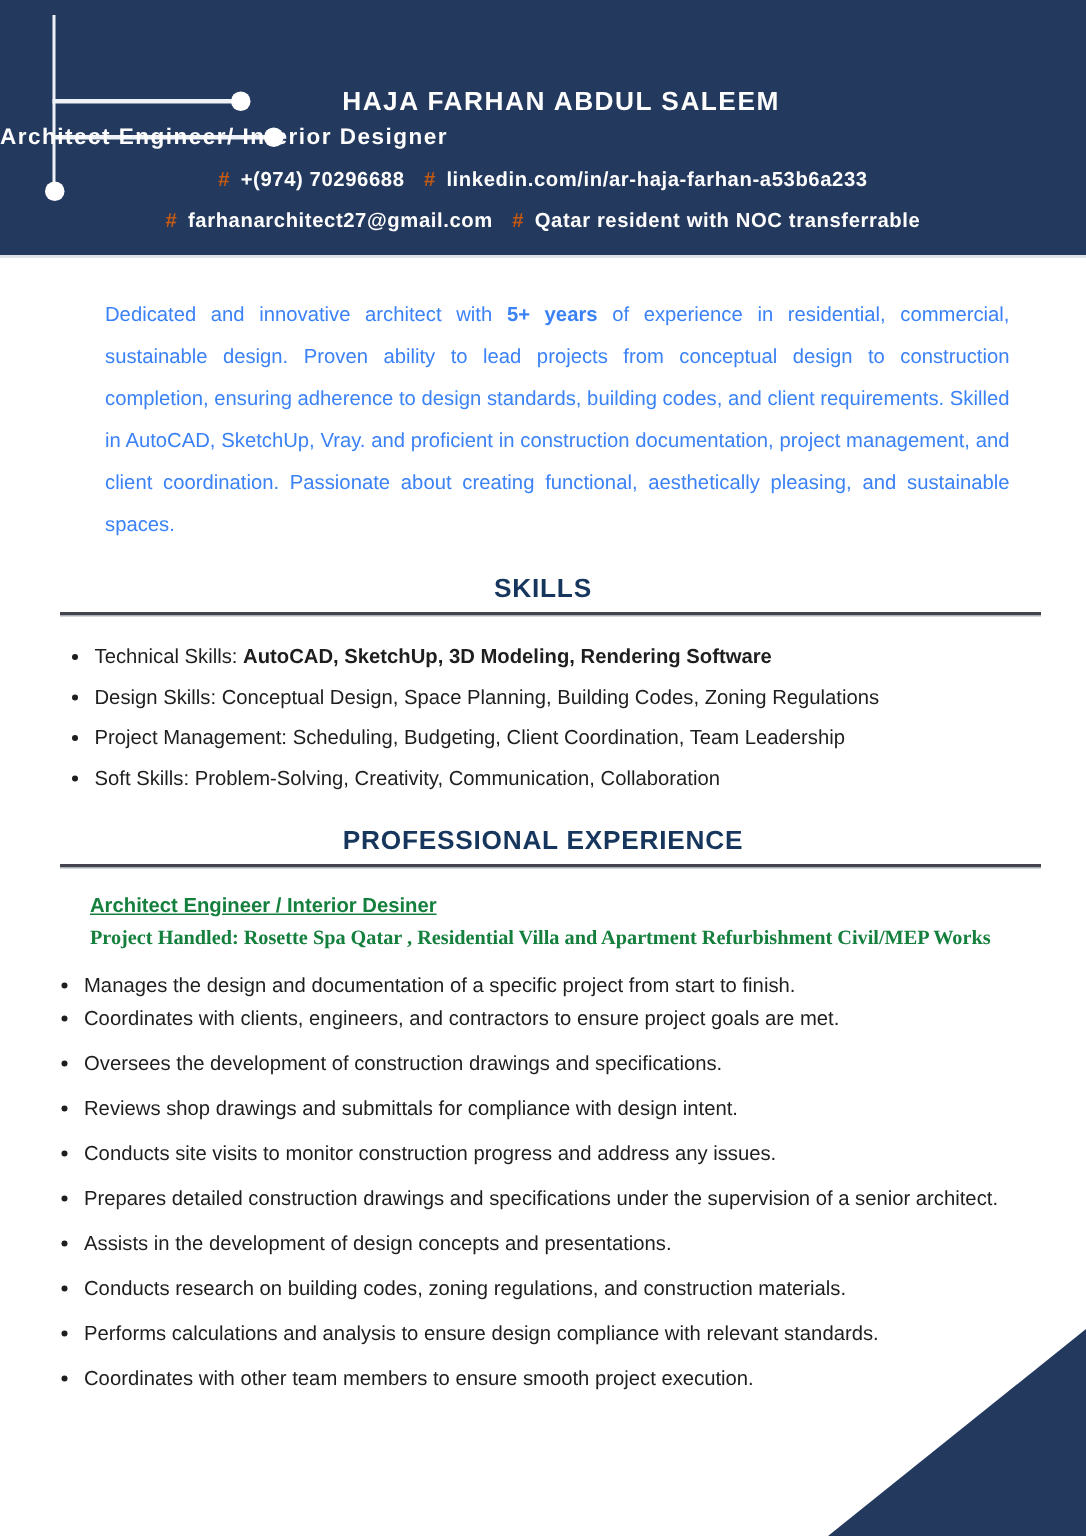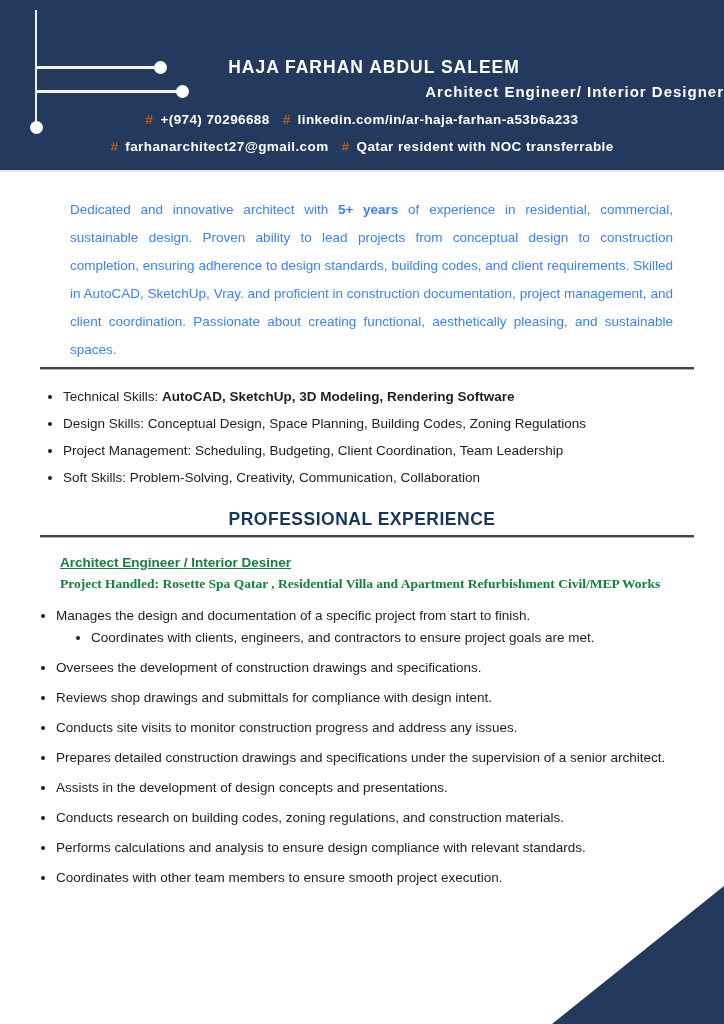--- a/index.html
+++ b/index.html
@@ -32,21 +32,21 @@
   .d1      { left: 154px; top: 61px; }
   .d2      { left: 176px; top: 85px; }
   .d3      { left: 30px;  top: 121px; }
 
   .hdr-name {
     position: absolute; top: 57px; left: 12px; width: 100%;
     text-align: center; font-size: 17.5px; font-weight: bold; letter-spacing: 1px;
   }
   .hdr-role {
     position: absolute; top: 83px; left: 0; width: 100%;
-    text-align: right; font-size: 15px; font-weight: bold; letter-spacing: 1px;
+    text-align: left; font-size: 15px; font-weight: bold; letter-spacing: 1px;
   }
   .contact {
     position: absolute; left: 0; width: 100%;
     text-align: center; font-size: 13.5px; font-weight: bold; letter-spacing: 0.4px;
   }
   .c1 { top: 112px; }
   .c2 { top: 139px; }
   .hash { color: #c45911; margin: 0 7px 0 13px; }
   .contact .hash:first-child { margin-left: 0; }
 
@@ -94,21 +94,21 @@
   ul.exp {
     margin: 10px 44px 0 0;
     padding-left: 56px;
     list-style: disc;
     font-size: 13.5px;
     line-height: 21px;
     color: #1e1e1e;
   }
   ul.exp li { margin-top: 9px; }
   ul.exp li:first-child  { margin-top: 0; }
-  ul.exp li:nth-child(2) { margin-top: 1px; margin-left: 35px; }
+  ul.exp li:nth-child(2) { margin-top: 1px; }
 
   .triangle {
     position: absolute;
     right: 0; bottom: 0;
     width: 0; height: 0;
     border-bottom: 138px solid #24395e;
     border-left: 172px solid transparent;
   }
 </style>
 </head>
@@ -132,20 +132,21 @@
     </div>
     <div class="contact c2">
       <span class="hash">#</span><span>farhanarchitect27@gmail.com</span><span class="hash">#</span><span>Qatar resident with NOC transferrable</span>
     </div>
   </header>
 
   <main>
 
     <p class="summary"><span>Dedicated and innovative architect with </span><b>5+ years</b><span> of experience in residential, commercial, sustainable design. Proven ability to lead projects from conceptual design to construction completion, ensuring adherence to design standards, building codes, and client requirements. Skilled in AutoCAD, SketchUp, Vray. and proficient in construction documentation, project management, and client coordination. Passionate about creating functional, aesthetically pleasing, and sustainable spaces.</span></p>
 
+    <h2 class="sec-heading">SKILLS</h2>
     <div class="rule"></div>
 
     <ul class="skills">
       <li><span>Technical Skills:</span> <b>AutoCAD, SketchUp, 3D Modeling, Rendering Software</b></li>
       <li><span>Design Skills:</span> <span>Conceptual Design, Space Planning, Building Codes, Zoning Regulations</span></li>
       <li><span>Project Management:</span> <span>Scheduling, Budgeting, Client Coordination, Team Leadership</span></li>
       <li><span>Soft Skills:</span> <span>Problem-Solving, Creativity, Communication, Collaboration</span></li>
     </ul>
 
     <h2 class="sec-heading">PROFESSIONAL EXPERIENCE</h2>

